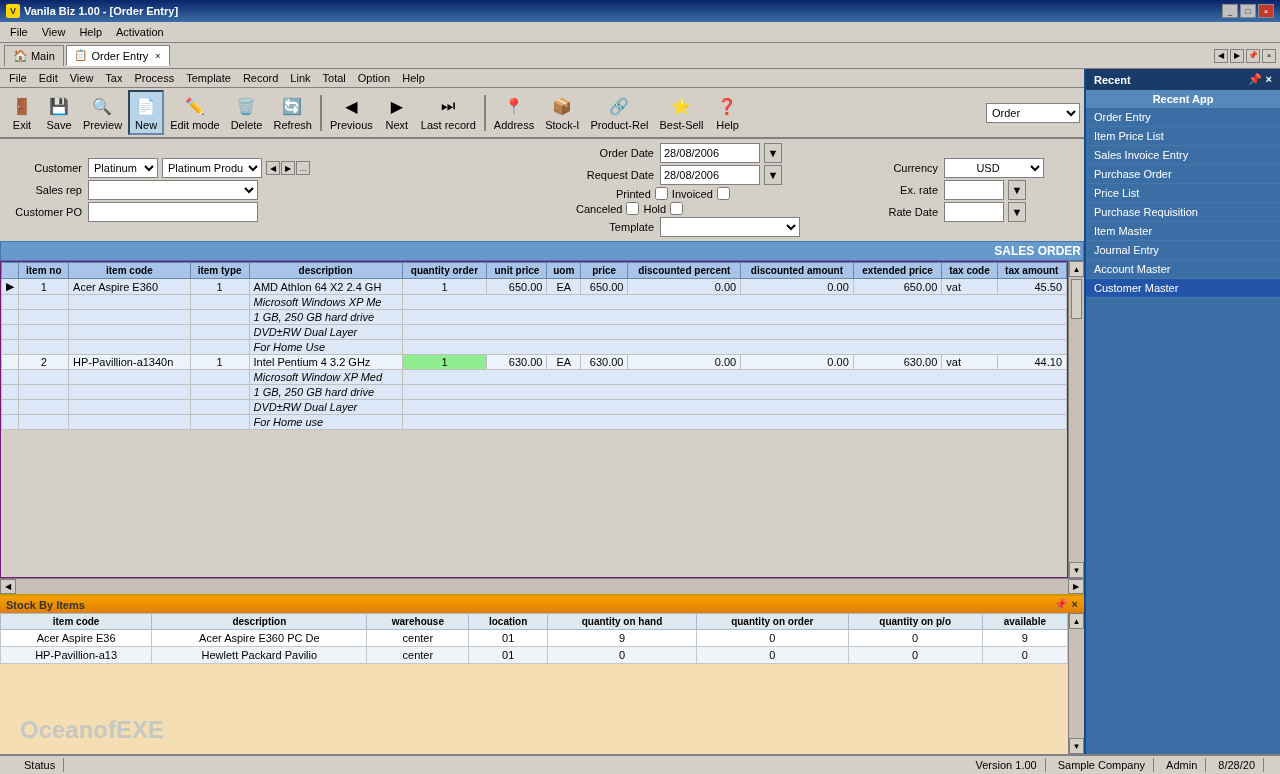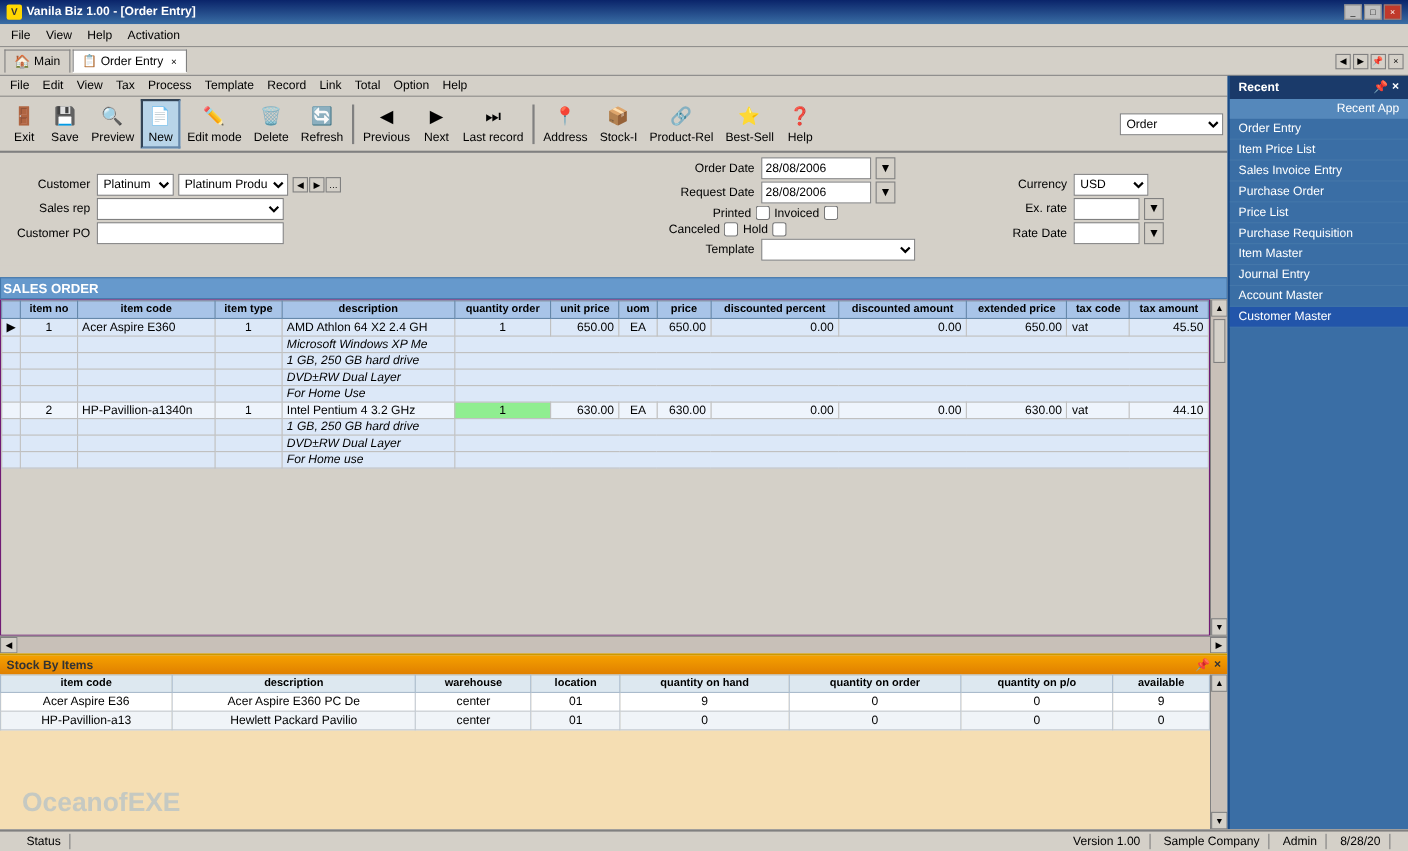--- a/index.html
+++ b/index.html
@@ -43,21 +43,21 @@
     .form-label { font-size: 11px; min-width: 80px; text-align: right; padding-right: 2px; }
     .form-input { border: 1px solid #808080; background: white; height: 20px; padding: 1px 3px; font-size: 11px; }
     .form-input.red-bg { background: #ff0000; color: white; font-weight: bold; }
     select.form-select { border: 1px solid #808080; background: white; height: 20px; font-size: 11px; padding: 1px; }
     .form-section-left { display: flex; flex-direction: column; gap: 2px; flex: 1; }
     .form-section-mid { display: flex; flex-direction: column; gap: 2px; min-width: 280px; }
     .form-section-right { display: flex; flex-direction: column; gap: 2px; min-width: 220px; }
 
     
     #sales-order-section { flex: 1; overflow: hidden; display: flex; flex-direction: column; }
-    #so-header { background: #6699cc; color: white; text-align: left; font-weight: bold; padding: 2px; font-size: 12px; border: 1px solid #4477aa; margin-top: 11px; }
+    #so-header { background: #6699cc; color: white; text-align: right; font-weight: bold; padding: 2px; font-size: 12px; border: 1px solid #4477aa; }
     #so-grid-wrapper { flex: 1; overflow: auto; border: 1px solid #701a75; }
     table.so-table { border-collapse: collapse; width: 100%; min-width: 900px; }
     table.so-table th { background: #a8c4e8; border: 1px solid #6688aa; padding: 2px 4px; font-size: 10px; text-align: center; white-space: nowrap; }
     table.so-table td { border: 1px solid #c0c0c0; padding: 1px 4px; font-size: 11px; white-space: nowrap; background: #dce8f8; }
     table.so-table tr:nth-child(odd) td { background: #dce8f8; }
     table.so-table tr:nth-child(even) td { background: #eef4fc; }
     .desc-row td { background: #dce8f8 !important; font-style: italic; }
     .qty-cell-active { background: #90ee90 !important; text-align: center; }
 
     
@@ -72,23 +72,23 @@
 
     
     #total-bar { background: #d4d0c8; border-top: 1px solid #808080; padding: 2px 4px; display: flex; align-items: center; }
     #total-bar span { font-weight: bold; font-size: 11px; }
 
     
     #status-bar { background: #d4d0c8; border-top: 2px solid #808080; height: 20px; display: flex; align-items: center; padding: 0 16px; gap: 4px; position: fixed; bottom: 0; width: 1280px; }
     .status-segment { padding: 1px 8px; border-right: 1px solid #808080; font-size: 11px; }
 
     
-    #right-panel { width: 164px; background: #3a6ea5; display: flex; flex-direction: column; border-left: 2px solid #1a4a85; }
+    #right-panel { width: 196px; background: #3a6ea5; display: flex; flex-direction: column; border-left: 2px solid #1a4a85; }
     #right-panel-header { background: #1a3a6a; color: white; padding: 4px 8px; font-weight: bold; font-size: 12px; display: flex; justify-content: space-between; align-items: center; }
-    #recent-app-label { background: #5588bb; color: white; padding: 3px 8px; font-weight: normal; font-size: 11px; text-align: right; }
+    #recent-app-label { background: #5588bb; color: white; padding: 3px 8px; font-weight: bold; font-size: 11px; text-align: center; }
     .recent-item { color: white; padding: 3px 8px; font-size: 11px; cursor: pointer; border-bottom: 1px solid #4477aa; }
     .recent-item.active { background: #2255aa; }
 
     
     #order-type-dd { min-width: 80px; }
 
     
     input[type=checkbox] { width: 13px; height: 13px; }
     .nav-arrow { width: 14px; height: 14px; background: #d4d0c8; border: 1px solid #808080; font-size: 8px; display: flex; align-items: center; justify-content: center; cursor: pointer; }
 
@@ -287,21 +287,21 @@
           </div>
           <div class="form-row">
             <span class="form-label">Template</span>
             <select class="form-select" style="width:140px;"></select>
           </div>
         </div>
 
         <div class="form-section-right">
           <div class="form-row">
             <span class="form-label">Currency</span>
-            <select class="form-select" style="width:68px;">
+            <select class="form-select" style="width:100px;text-align:center;">
               <option>USD</option>
             </select>
           </div>
           <div class="form-row">
             <span class="form-label">Ex. rate</span>
             <input class="form-input" value="" style="width: 60px;">
             <div style="width:18px;height:20px;background:#d4d0c8;border:1px solid #808080;display:flex;align-items:center;justify-content:center;">▼</div>
           </div>
           <div class="form-row">
             <span class="form-label">Rate Date</span>
@@ -400,20 +400,28 @@
                 <td style="text-align:right;">0.00</td>
                 <td style="text-align:right;">630.00</td>
                 <td>vat</td>
                 <td style="text-align:right;">44.10</td>
               </tr>
               <tr class="desc-row">
                 <td></td>
                   <td></td>
                   <td></td>
                   <td></td>
+                <td>Microsoft Window XP Med</td>
+                <td colspan="9"></td>
+              </tr>
+              <tr class="desc-row">
+                <td></td>
+                  <td></td>
+                  <td></td>
+                  <td></td>
                 <td>1 GB, 250 GB hard drive</td>
                 <td colspan="9"></td>
               </tr>
               <tr class="desc-row">
                 <td></td>
                   <td></td>
                   <td></td>
                   <td></td>
                 <td>DVD±RW Dual Layer</td>
                 <td colspan="9"></td>

